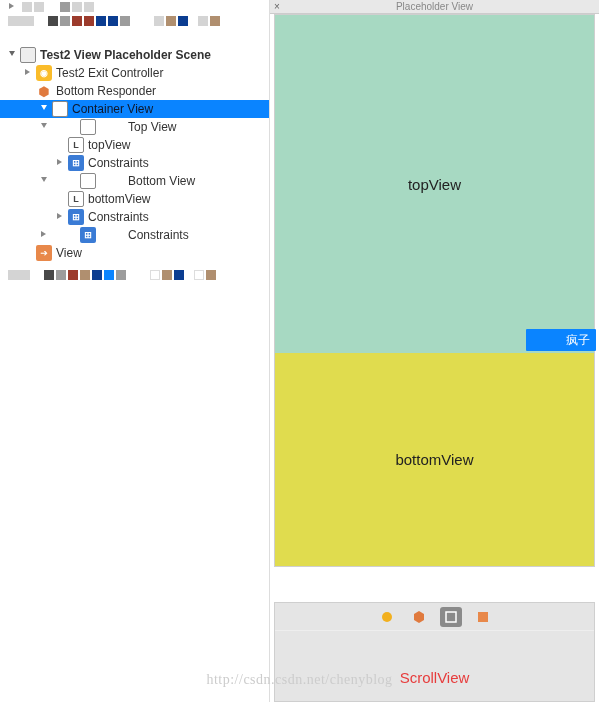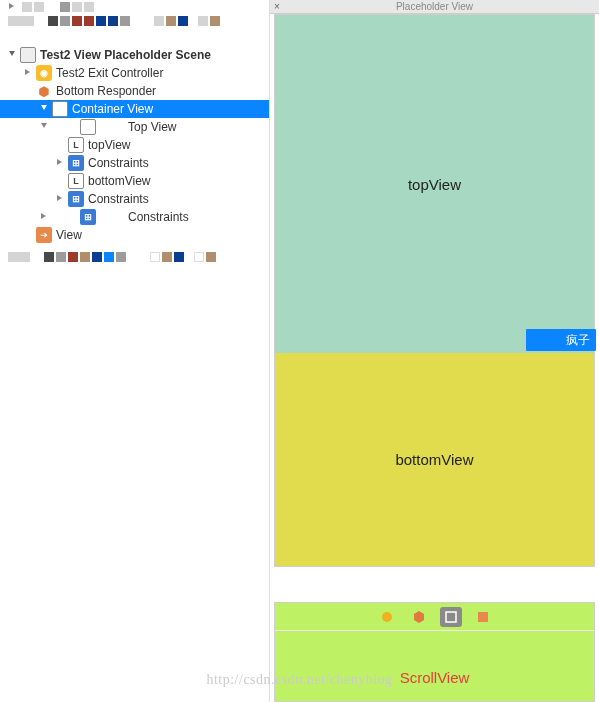--- a/index.html
+++ b/index.html
@@ -52,21 +52,21 @@
     .tree-row {
       height: 18px;
       display: flex;
       align-items: center;
       white-space: nowrap;
       padding-right: 8px;
       cursor: default;
     }
     .tree-row.selected {
       background: #0a84ff;
-      color: #ffffff;
+      color: #0f172a;
       padding-left: 40px;
     }
     .disclosure {
       width: 10px;
       height: 10px;
       display: inline-block;
       margin-right: 2px;
       flex-shrink: 0;
     }
     .disclosure svg { display: block; }
@@ -178,21 +178,21 @@
       align-items: center;
       justify-content: center;
       font-size: 15px;
       color: #222;
     }
 
     
     .inspector-panel {
       margin: 18px 4px 0 4px;
       border: 1px solid #cfcfcf;
-      background: #bef264;
+      background: #e5e5e5;
       height: 100px;
     }
     .inspector-toolbar {
       height: 28px;
       display: flex;
       align-items: center;
       justify-content: center;
       gap: 10px;
       border-bottom: 1px solid #eee;
     }
@@ -323,20 +323,29 @@
   <div class="tree-row indent-3">
     <span class="disclosure">
         <svg width="8" height="8">
           <path d="M1 1 L6 4 L1 7 Z" fill="#888"></path>
         </svg>
       </span>
     <span class="tree-icon ic-constraints">⊞</span>
     <span class="tree-label">Constraints</span>
   </div>
 
+  <div class="tree-row indent-2">
+    <span class="disclosure">
+        <svg width="8" height="8">
+          <path d="M1 1 L7 1 L4 6 Z" fill="#888"></path>
+        </svg>
+      </span>
+    <span class="tree-icon ic-view"></span>
+    <span class="tree-label">Bottom View</span>
+  </div>
 
 
   <div class="tree-row indent-3">
     <span class="disclosure blank"></span>
     <span class="tree-icon ic-label">L</span>
     <span class="tree-label">bottomView</span>
   </div>
 
   <div class="tree-row indent-3">
     <span class="disclosure">

